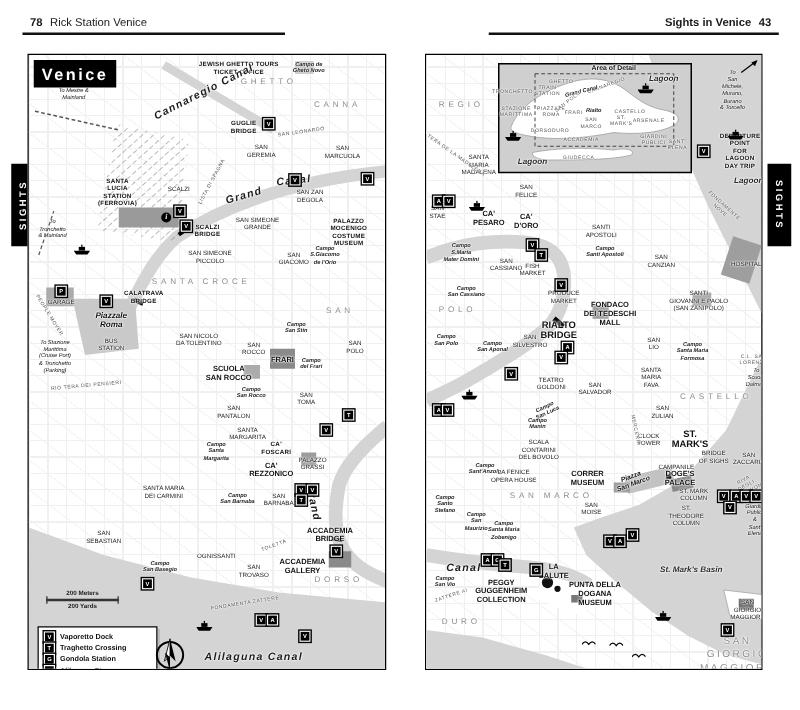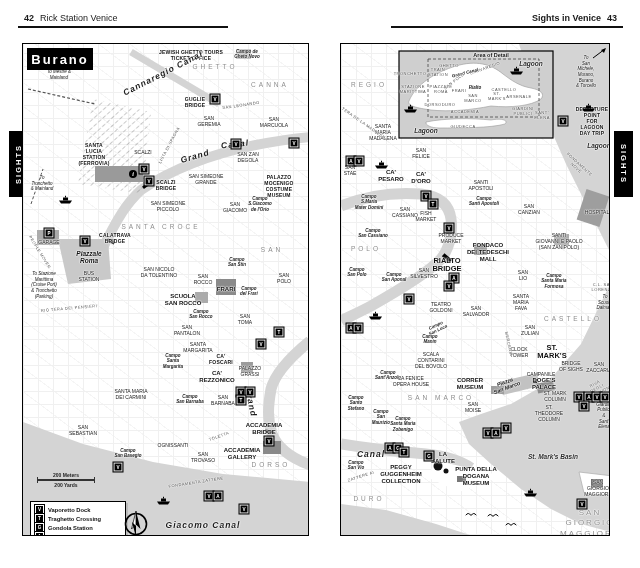--- a/index.html
+++ b/index.html
@@ -77,21 +77,21 @@
   .scale .s-bar:before{left:0;} .scale .s-bar:after{right:0;}
   .info-i{position:absolute;transform:translate(-50%,-50%);width:8px;height:8px;border-radius:50%;
      background:#000;color:#fff;font-size:6px;font-weight:bold;font-style:italic;
      text-align:center;line-height:8px;font-family:"Liberation Serif",serif;}
 </style>
 </head>
 <body>
 
 <div class="page">
 
-  <div class="hdr hdr-left"><span class="num">42</span><span>Rick Station Venice</span></div>
+  <div class="hdr hdr-left"><span class="num">78</span><span>Rick Station Venice</span></div>
   <div class="hdr hdr-right"><span>Sights in Venice</span><span class="num">43</span></div>
   <div class="rule rule-left"></div>
   <div class="rule rule-right"></div>
 
   <div class="tab tab-left">
       <span>SIGHTS</span>
     </div>
   <div class="tab tab-right">
       <span>SIGHTS</span>
     </div>
@@ -235,21 +235,21 @@
 TROVASO</span>
         <span class="ml street" style="left: 196px; top: 392px; transform: translate(-50%, -50%) rotate(-20deg);">TOLETTA</span>
         <span class="ml sight" style="left: 241px; top: 385px;">ACCADEMIA
 BRIDGE</span>
         <span class="ml sight" style="left: 219px; top: 410px;">ACCADEMIA
 GALLERY</span>
         <span class="ml district" style="left: 248px; top: 420px;">DORSO</span>
         <span class="ml street" style="left: 173px; top: 438px; transform: translate(-50%, -50%) rotate(-9deg);">FONDAMENTA ZATTERE</span>
         <span class="ml street" style="left: 46px; top: 264px; transform: translate(-50%, -50%) rotate(-5deg);">RIO TERA DEI PENSIERI</span>
         <span class="ml street" style="left: 146px; top: 101px; transform: translate(-50%, -50%) rotate(-62deg);">LISTA DI SPAGNA</span>
-        <span class="ml canal" style="left: 180px; top: 481px;">Giacomo   Canal</span>
+        <span class="ml canal" style="left: 180px; top: 481px;">Alilaguna   Canal</span>
         <span class="micon" style="left: 192px; top: 55px;">V</span>
         <span class="micon" style="left: 213px; top: 100px;">V</span>
         <span class="micon" style="left: 271px; top: 99px;">V</span>
         <span class="micon" style="left: 121px; top: 125px;">V</span>
         <span class="micon" style="left: 126px; top: 137px;">V</span>
         <span class="micon" style="left: 62px; top: 197px;">V</span>
         <span class="micon" style="left: 26px; top: 189px;">P</span>
         <span class="micon" style="left: 218px; top: 348px;">V</span>
         <span class="micon" style="left: 227px; top: 348px;">V</span>
         <span class="micon" style="left: 218px; top: 356px;">T</span>
@@ -264,21 +264,21 @@
             <polygon points="0,5 13,5 11,8 2,8" fill="#000"></polygon>
             <rect x="4" y="2" width="5" height="3" fill="#000"></rect>
             <rect x="6" y="0" width="1" height="2" fill="#000"></rect>
           </svg></span>
         <span class="glyph" style="left: 43px; top: 156px;"><svg width="14" height="9" viewBox="0 0 14 9">
             <polygon points="0,5 13,5 11,8 2,8" fill="#000"></polygon>
             <rect x="4" y="2" width="5" height="3" fill="#000"></rect>
             <rect x="6" y="0" width="1" height="2" fill="#000"></rect>
           </svg></span>
       </div>
-    <div class="venice-title">Burano</div>
+    <div class="venice-title">Venice</div>
     <div class="scale">
       <span class="s-txt">200 Meters</span>
       <div class="s-bar"></div>
       <span class="s-txt">200 Yards</span>
     </div>
     <div class="legend" id="legendL">
         <div class="lg-row">
           <span class="lg-key">V</span>
           <span class="lg-txt">Vaporetto Dock</span>
         </div>

